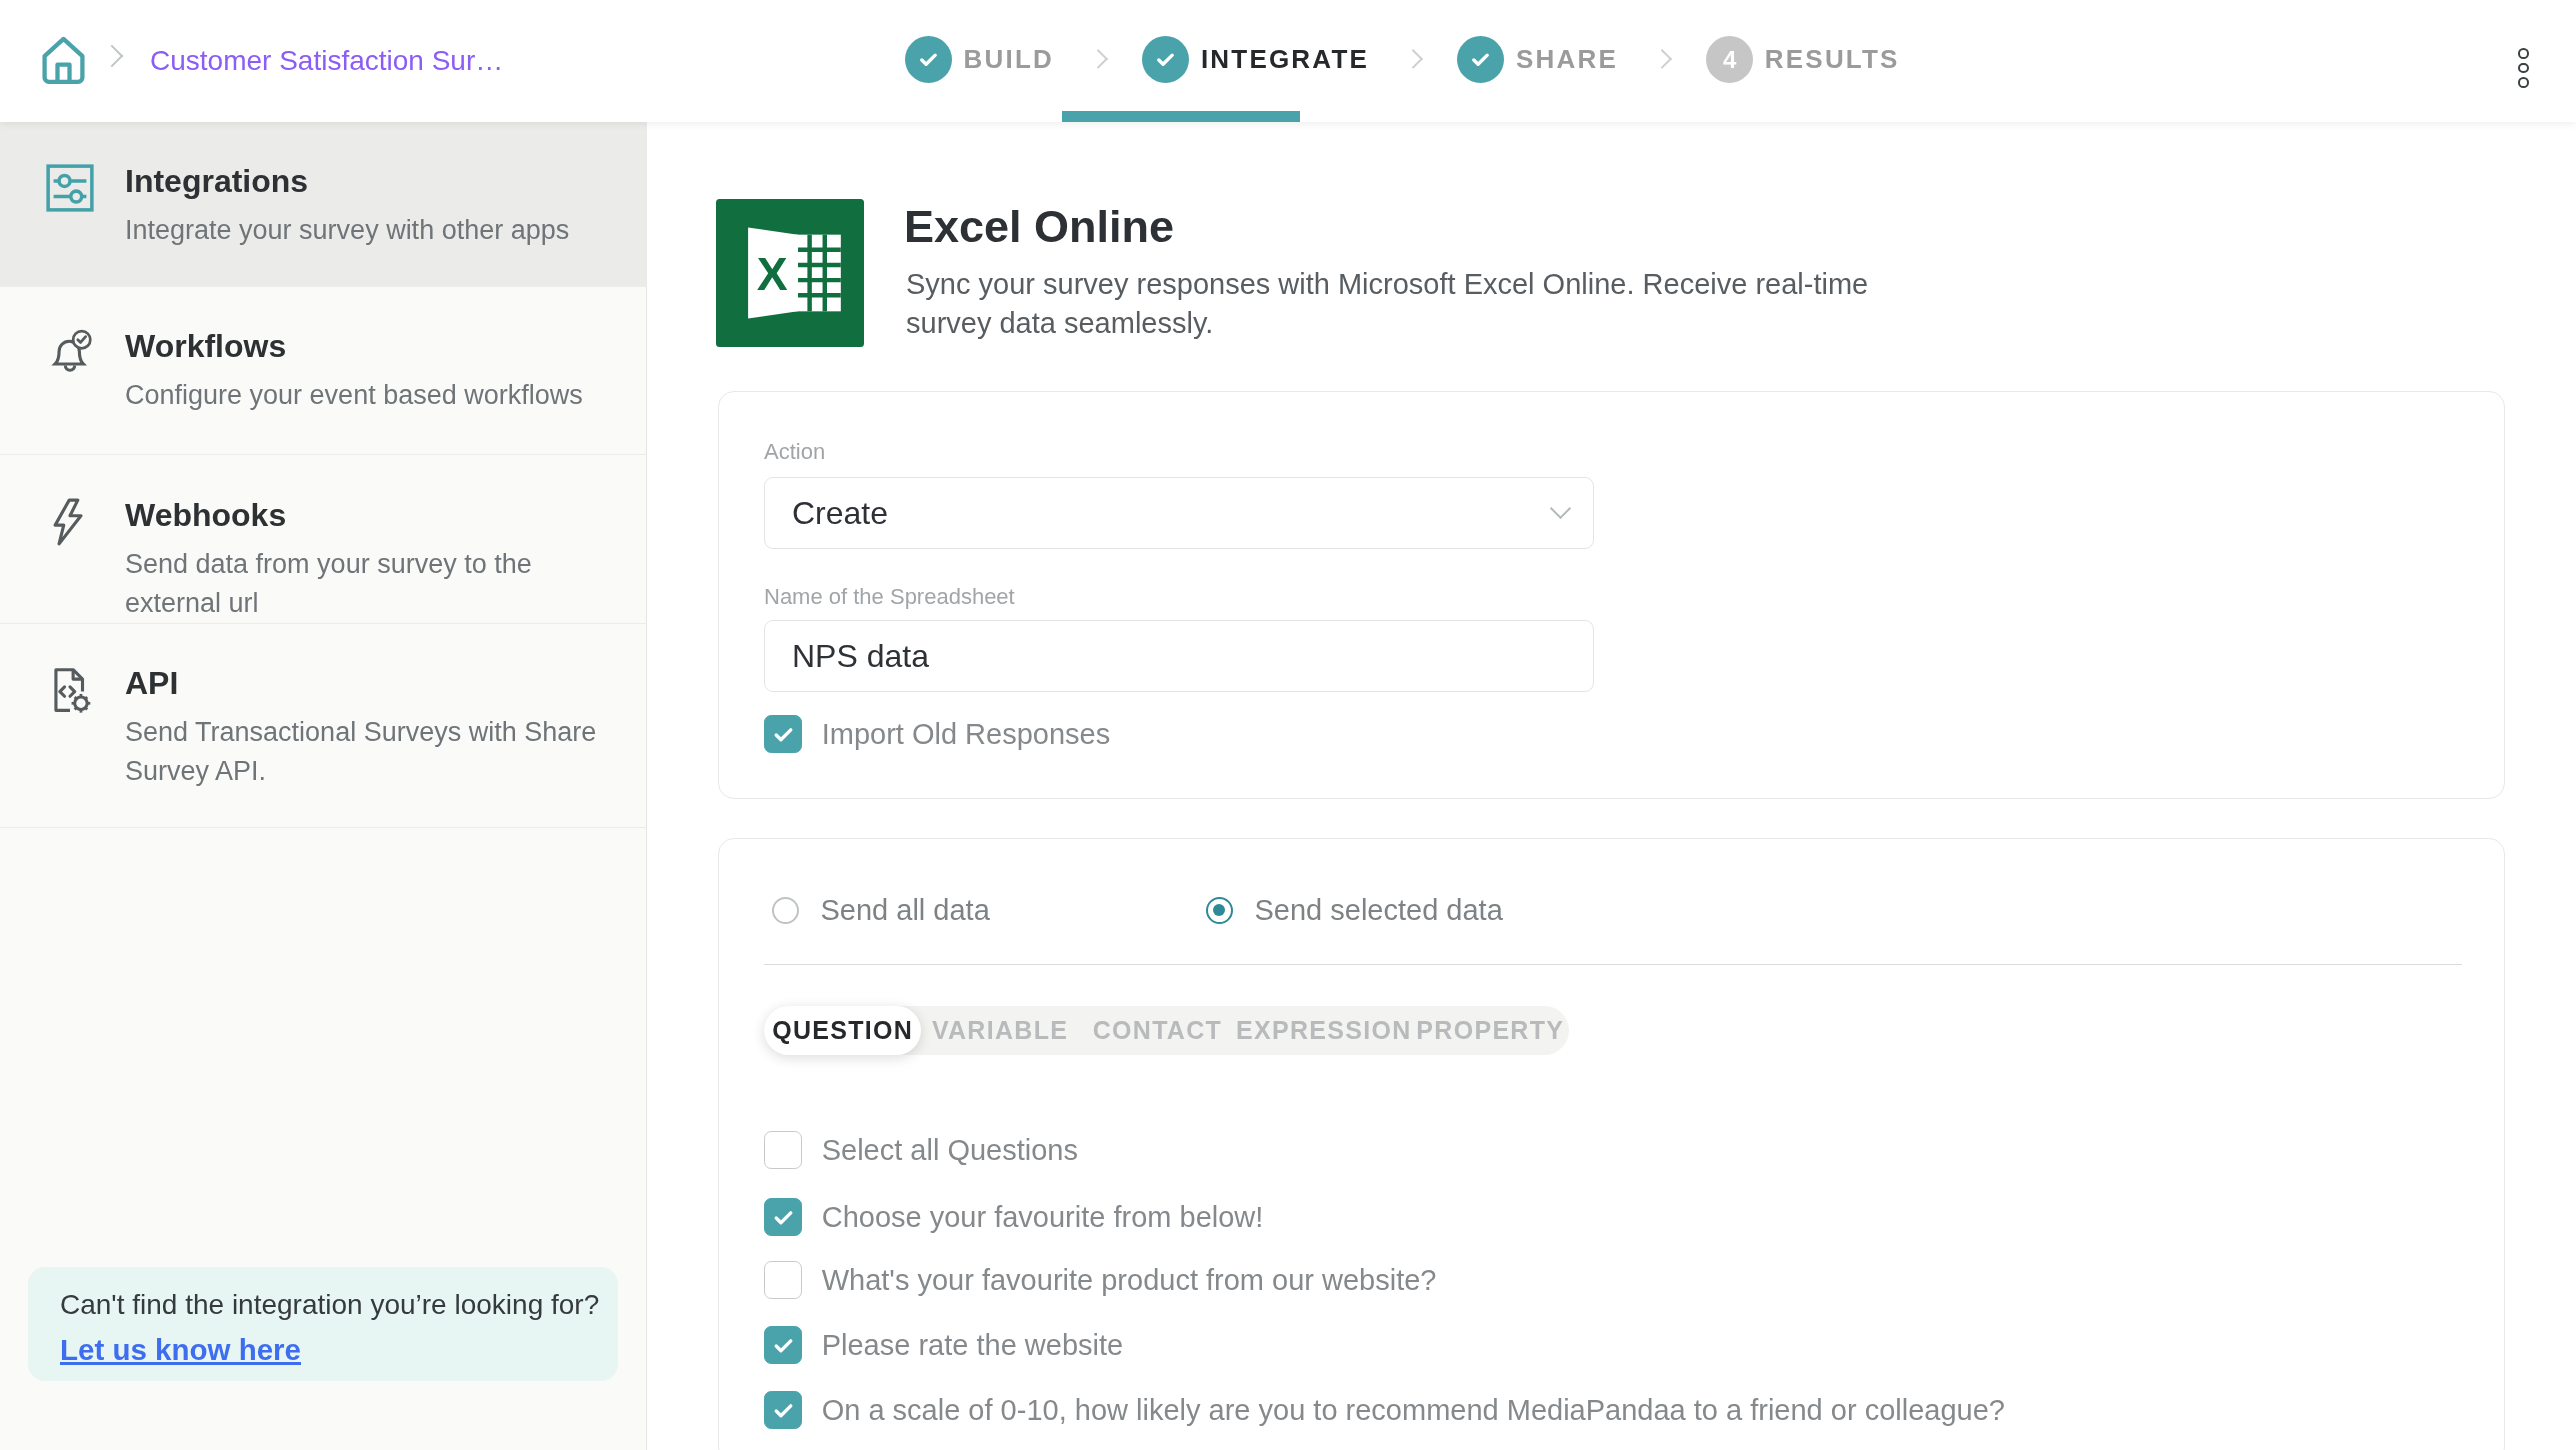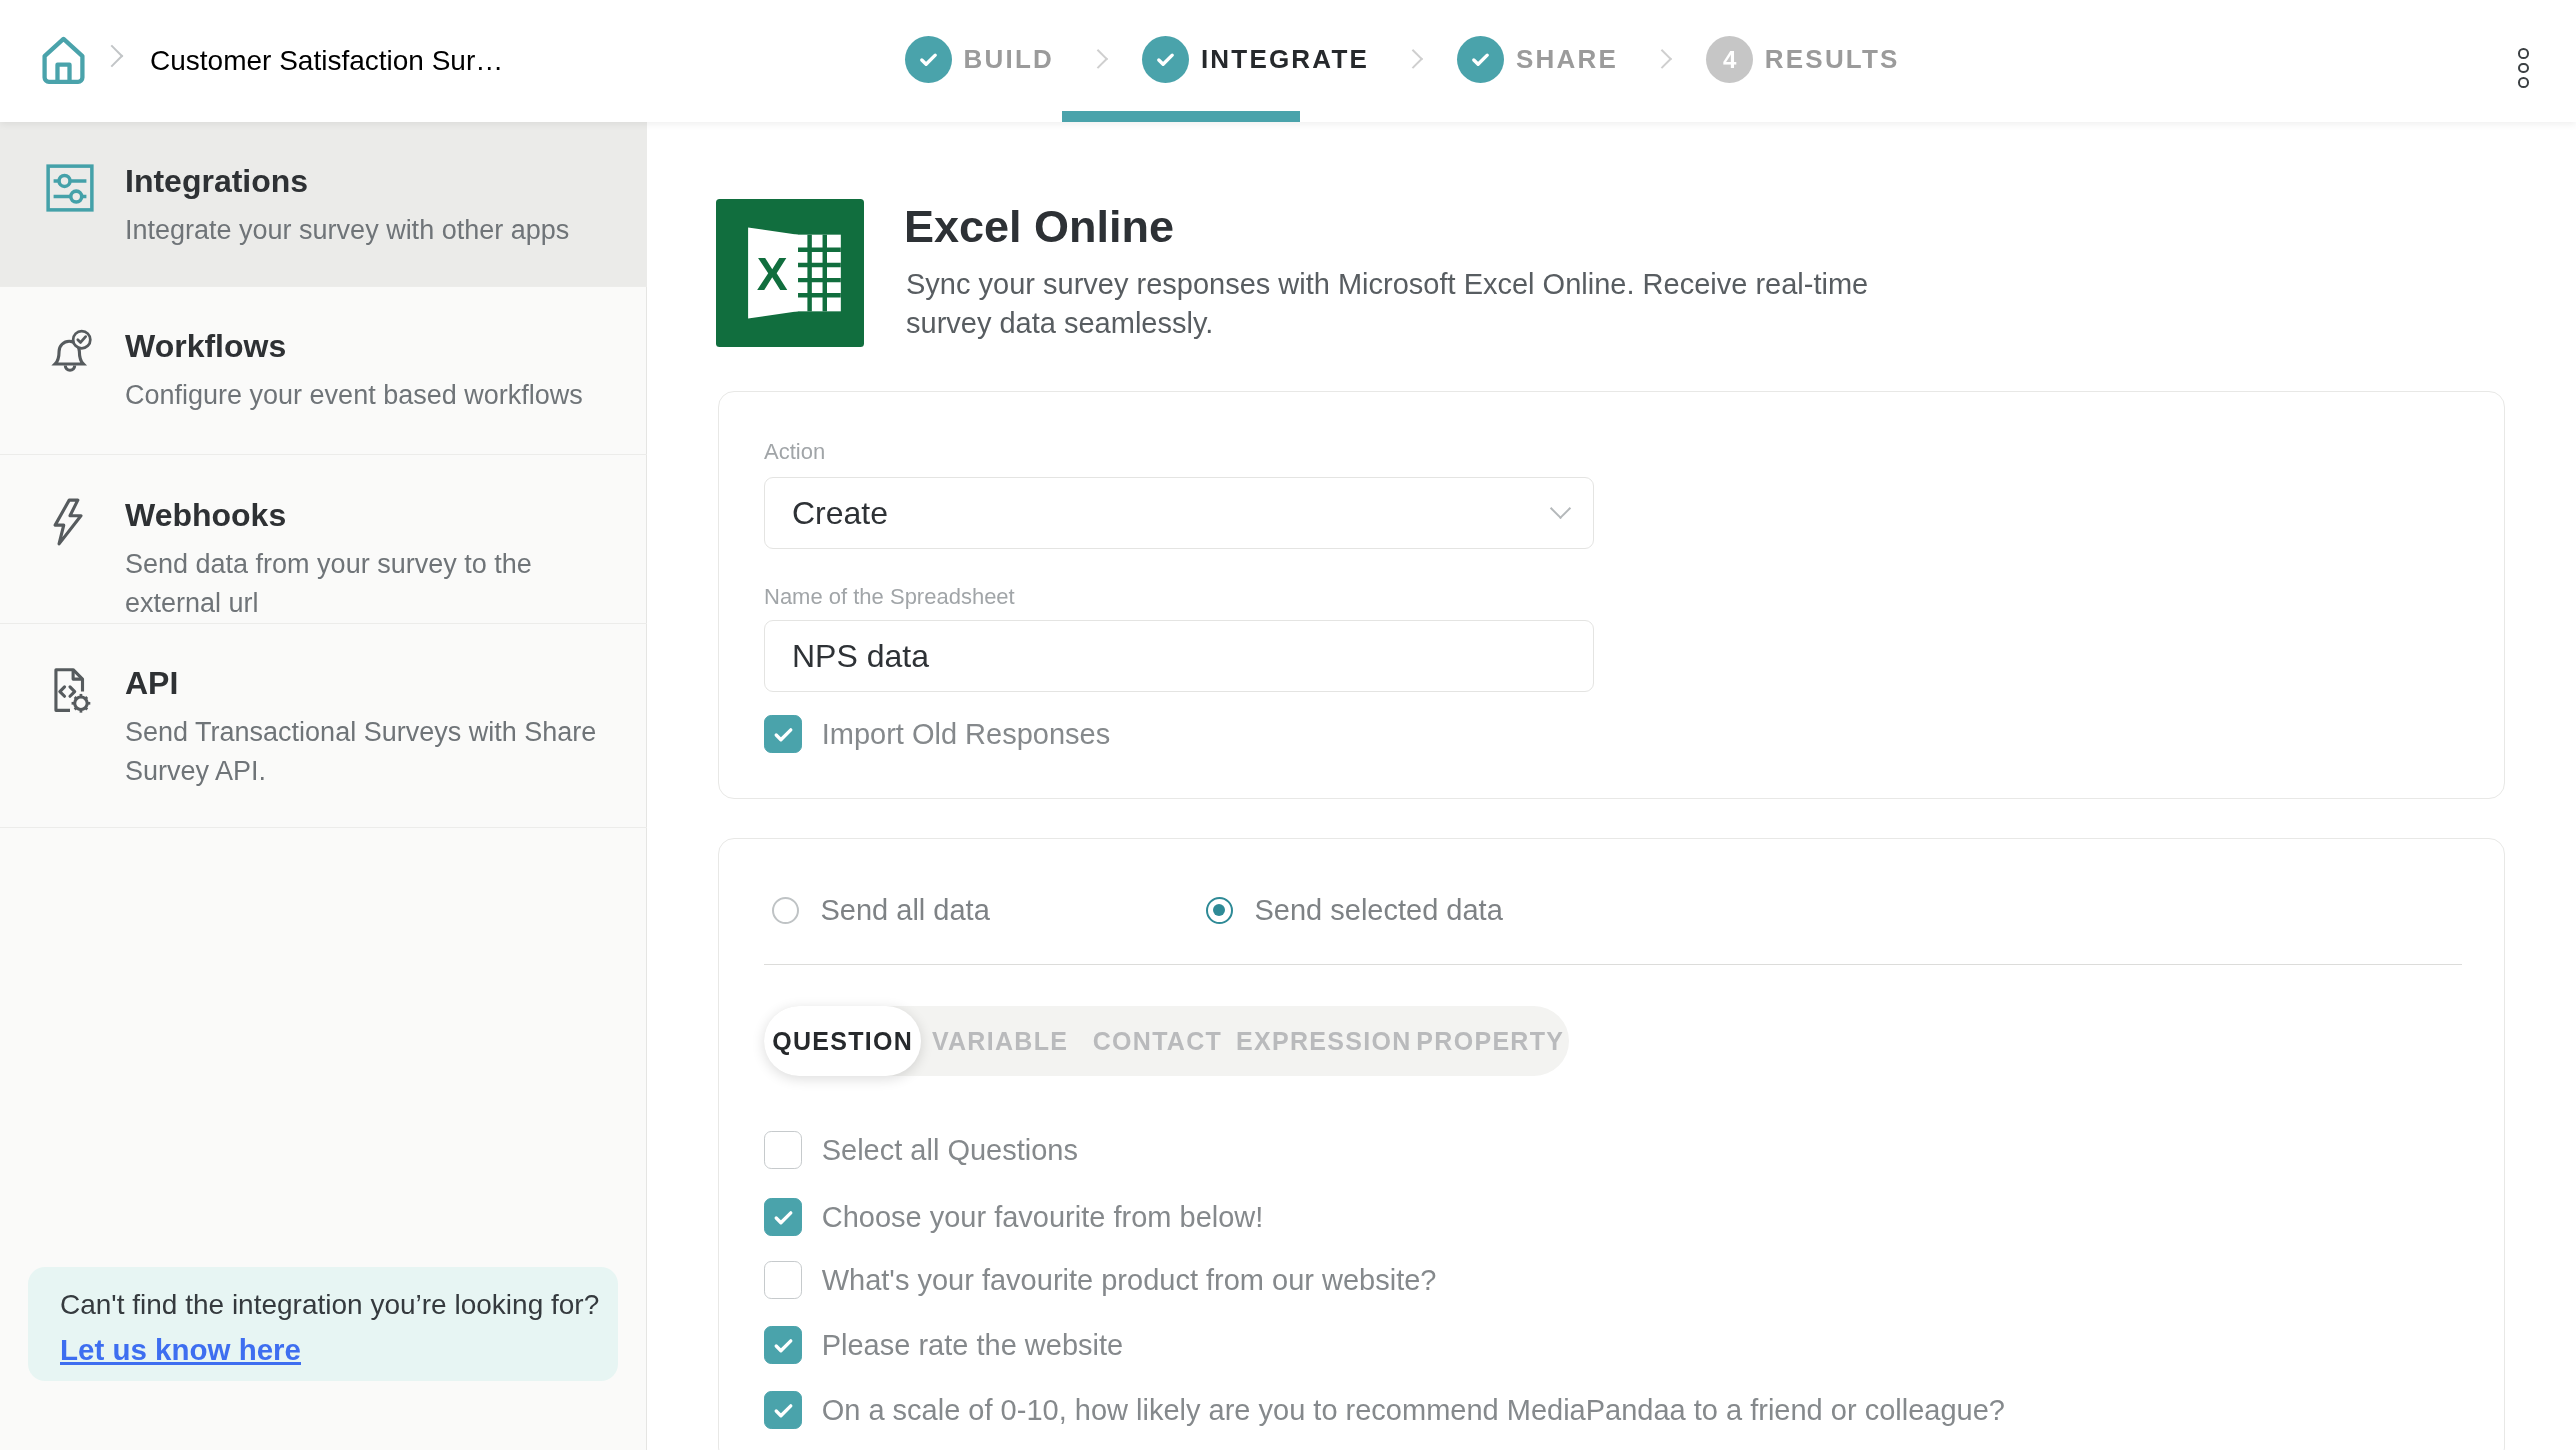--- a/index.html
+++ b/index.html
@@ -6,21 +6,21 @@
   html,body { width:2576px; height:1451px; overflow:hidden; background:#fff;
               font-family:"Liberation Sans", sans-serif; }
   #page { position:absolute; inset:0; }
 
   
   #header { position:absolute; left:0; top:0; width:2576px; height:122px; background:#fff;
             box-shadow:0 1.8px 7.2px rgba(0,0,0,.07); z-index:5; }
   .home-btn { position:absolute; left:36px; top:32px; width:55px; height:55px; cursor:pointer; }
   .bc-chev { position:absolute; left:104px; top:48px; width:16px; height:16px;
              border-top:2.7px solid #c2c5c7; border-right:2.7px solid #c2c5c7; transform:rotate(45deg); }
-  .breadcrumb { position:absolute; left:150px; top:45px; font-size:28px; color:#000000; }
+  .breadcrumb { position:absolute; left:150px; top:45px; font-size:28px; color:#8b5cf6; }
   .stepper { position:absolute; left:905px; top:36px; display:flex; align-items:center; gap:37px; }
   .step { display:flex; align-items:center; gap:11.6px; cursor:pointer; }
   .circ { width:47px; height:47px; border-radius:50%; background:#c6c6c6; position:relative;
           display:flex; align-items:center; justify-content:center; flex:0 0 auto; }
   .circ.on { background:#4AA3AB; }
   .circ .chk { display:none; width:23px; height:23px; }
   .circ.on .chk { display:block; }
   .circ .num { display:block; color:#fff; font-size:24px; font-weight:bold; }
   .step .lbl { font-size:26px; font-weight:bold; letter-spacing:2.2px; color:#9b9b9b; }
   .step.on .lbl { color:#26292c; }
@@ -72,21 +72,21 @@
   .cb.on { background:#4AA3AB; border-color:#4AA3AB; }
   .cb.on .mark { display:block; }
   .cb-label { font-size:29px; color:#85898c; }
   .rad-row { position:absolute; display:flex; align-items:center; gap:21.5px; cursor:pointer; }
   .rad { width:27px; height:27px; border:2.7px solid #bfc3c5; border-radius:50%; position:relative; flex:0 0 auto; }
   .rad.on { border-color:#2e8a96; }
   .rad.on::after { content:""; position:absolute; left:4.5px; top:4.5px; width:12.5px; height:12.5px;
                    border-radius:50%; background:#2e8a96; }
   .rad-label { font-size:29px; color:#7e8285; }
   .divider { position:absolute; left:45px; top:125px; width:1698px; height:0.9px; background:#dcdcda; }
-  .tabs { position:absolute; left:45px; top:167px; width:805px; height:70px; background:#f3f3f1;
+  .tabs { position:absolute; left:45px; top:167px; width:805px; height:49px; background:#f3f3f1;
           border-radius:35px; display:flex; }
   .tab { flex:1; display:flex; align-items:center; justify-content:center; font-size:25px;
          font-weight:bold; letter-spacing:1.3px; color:#b9babc; border-radius:35px; cursor:pointer; }
   .tab.on { background:#fff; color:#26292c; box-shadow:0 2.7px 12.5px rgba(0,0,0,.14); }
 </style>
 </head>
 <body>
 
 <div id="page">
 

